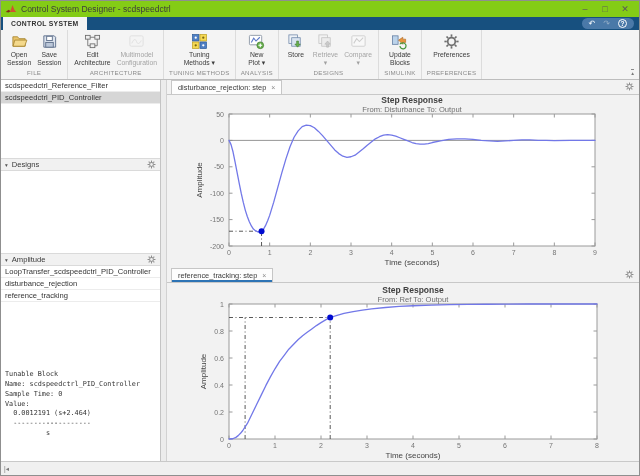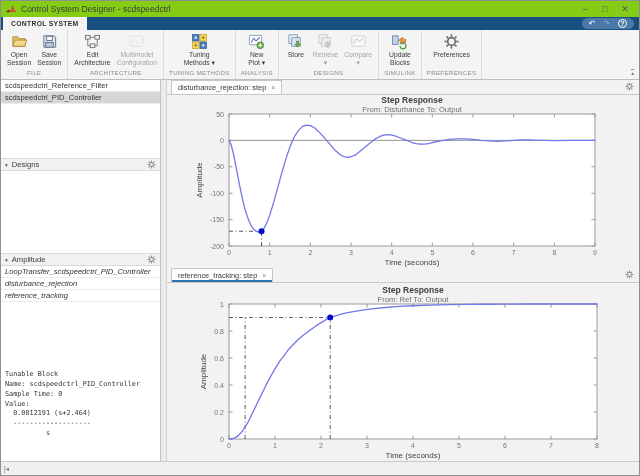--- a/index.html
+++ b/index.html
@@ -38,21 +38,21 @@
     border-top:1px solid #8a8a8a; line-height:5px; padding-top:1px; }
 
   
   .main { height:381px; display:flex; flex:0 0 auto; background:#f2f2f2; }
   .sidebar { width:160px; background:#fff; border-right:1px solid #c4c4c4; display:flex; flex-direction:column; }
   .shdr { height:13px; flex:0 0 auto; background:#f1f1f1; border-top:1px solid #dadada; border-bottom:1px solid #dadada;
     display:flex; align-items:center; gap:4px; padding:0 4px; font-size:7.6px; color:#3a3a3a; }
   .shdr .arrow { font-size:5.5px; color:#555; }
   .shdr .gear { margin-left:auto; width:9px; height:9px; }
   .slist { background:#fff; overflow:hidden; flex:0 0 auto; }
-  .slist.l1 { height:78px; } .slist.l2 { height:82px; } .slist.l3 { height:103px;font-style:italic; }
+  .slist.l1 { height:78px; } .slist.l2 { height:82px; } .slist.l3 { height:103px; }
   .sitem { height:12px; line-height:12px; font-size:7.6px; color:#333; padding:0 4px;
     border-bottom:1px solid #ececec; white-space:nowrap; overflow:hidden; }
   .sitem.selected { background:#d6d6d6; }
   .preview-box { flex:1; background:#fff; overflow:hidden; }
   .preview-pre { font-family:"DejaVu Sans Mono", monospace; font-size:6.8px; line-height:1.45; color:#333; padding:1px 4px; }
 
   .vsplit { width:6px; background:#ececec; border-right:1px solid #d2d2d2; flex:0 0 auto; }
 
   .docs { flex:1; display:flex; flex-direction:column; background:#7f1d1d; overflow:hidden; }
   .doc-top { height:188px; flex:0 0 auto; border-bottom:2px solid #d2d2d2; }

